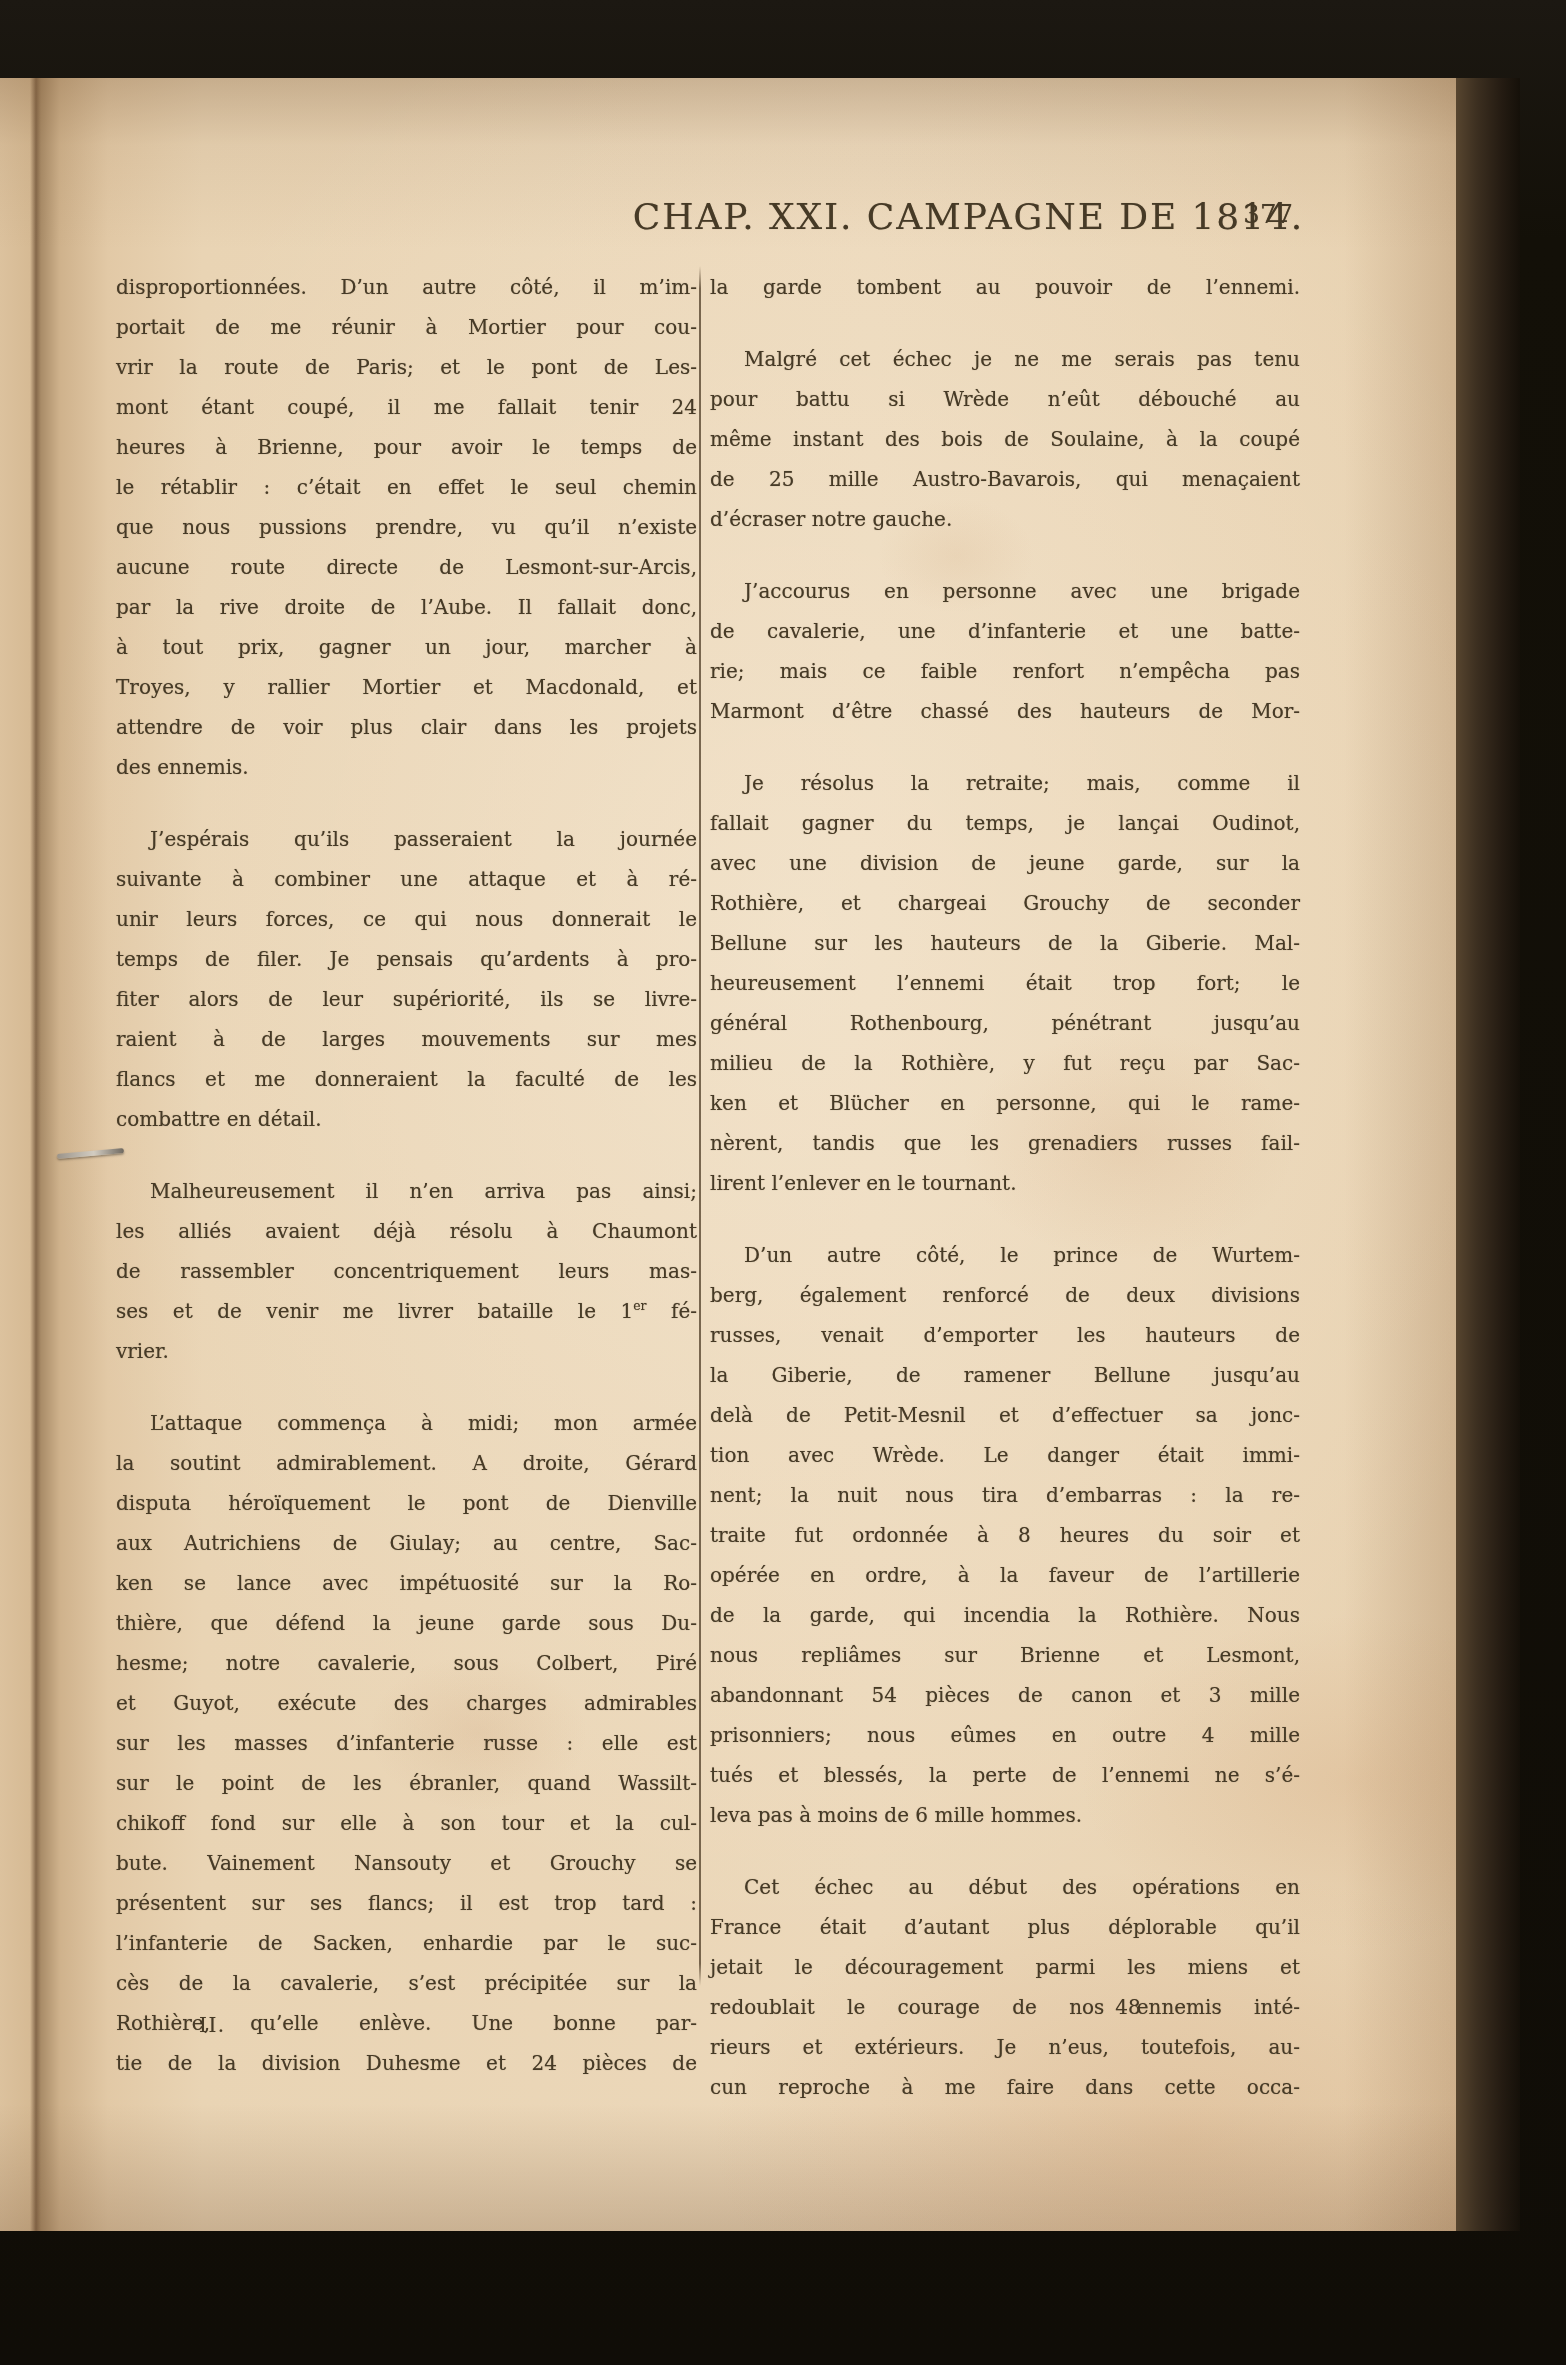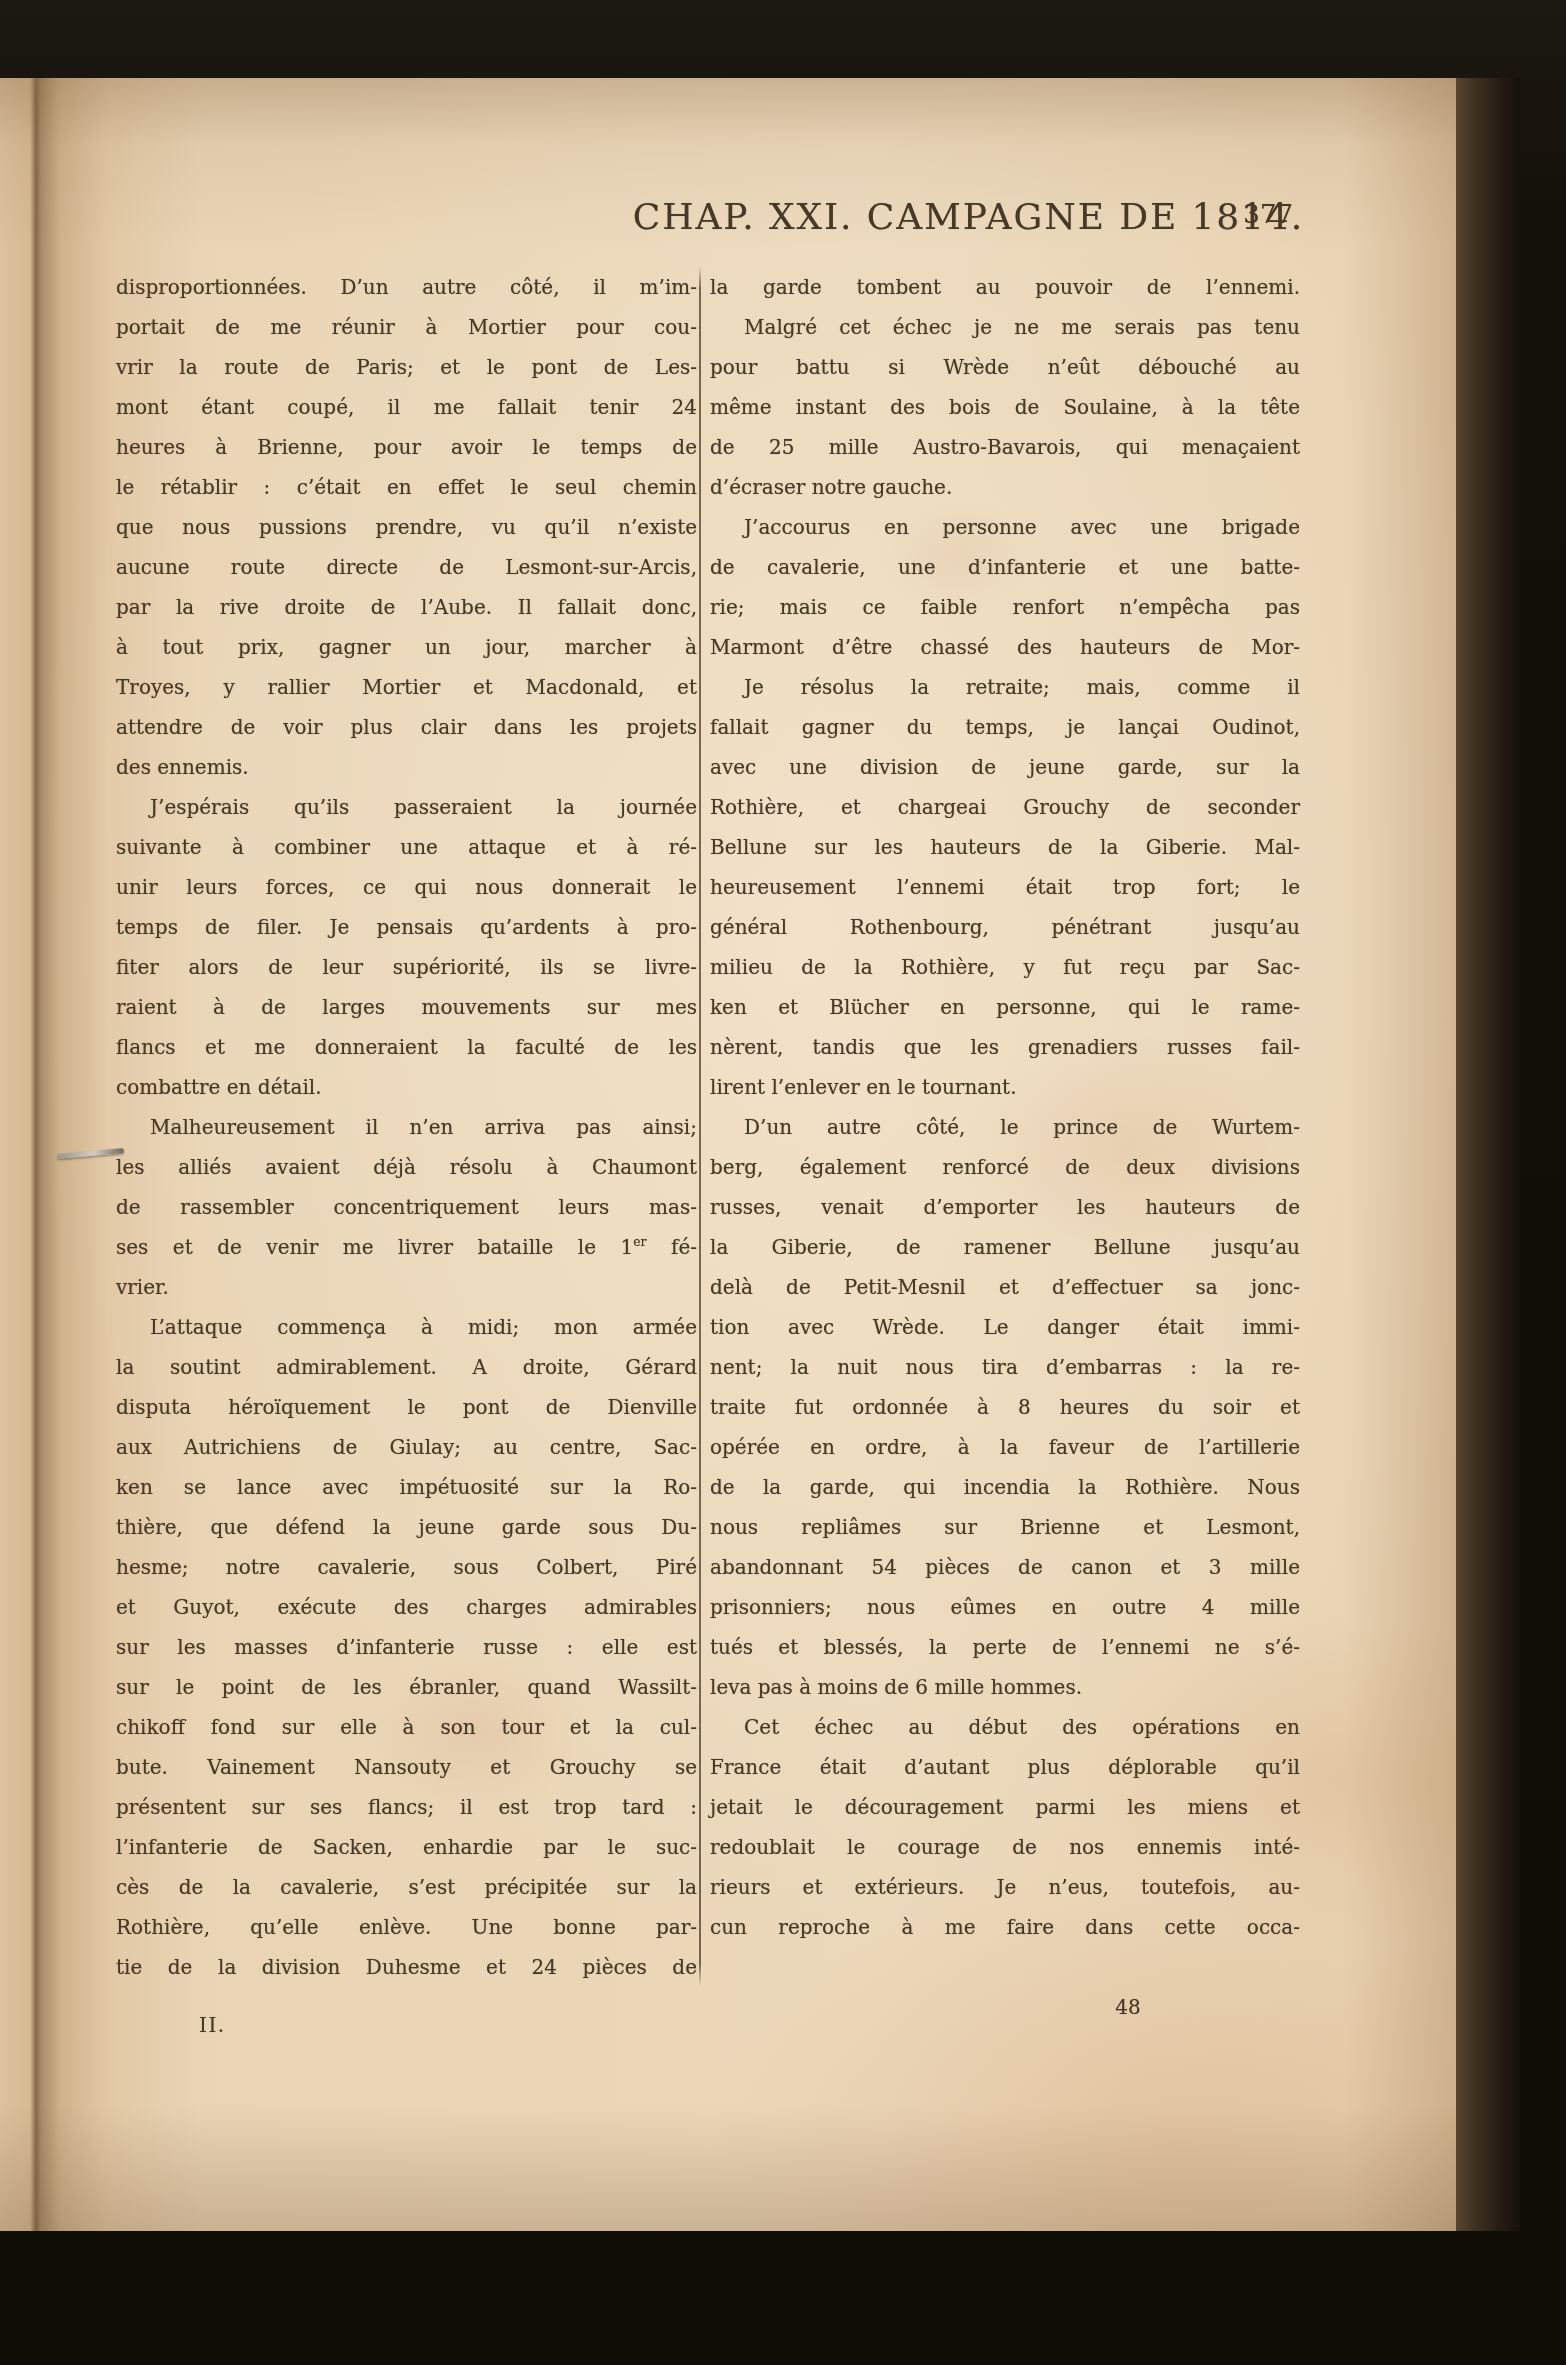--- a/index.html
+++ b/index.html
@@ -51,21 +51,21 @@
   .col{
     position:absolute;top:267px;
     font-size:20px;line-height:40px;
     color:var(--ink);
     text-shadow:0 0 0.9px rgba(62,47,28,0.5);
   }
   .col-left{left:116px;width:581px;}
   .col-right{left:710px;width:590px;}
   .line{text-align:justify;text-align-last:justify;}
   .line.short{text-align-last:left;}
-  .line.indent{text-indent:34px;}
+  .line.indent{text-indent:34px;margin-top:32px;}
   sup{font-size:0.62em;vertical-align:super;line-height:0;}
 
   .sig{position:absolute;color:var(--ink);text-shadow:0 0 0.7px rgba(62,47,28,0.45);}
   .sig-left{left:199px;top:2013px;font-size:20px;letter-spacing:1.5px;}
   .sig-right{left:1087px;top:1995px;width:82px;text-align:center;font-size:20px;}
 
   .thread{
     position:absolute;left:57px;top:1151px;width:67px;height:5.2px;
     background:linear-gradient(90deg,#9b948a,#d2ccc1 55%,#6f6960);
     border-radius:3px;transform:rotate(-5deg);
@@ -126,21 +126,21 @@
     <div class="line">présentent sur ses flancs; il est trop tard :</div>
     <div class="line">l’infanterie de Sacken, enhardie par le suc-</div>
     <div class="line">cès de la cavalerie, s’est précipitée sur la</div>
     <div class="line">Rothière, qu’elle enlève. Une bonne par-</div>
     <div class="line">tie de la division Duhesme et 24 pièces de</div>
   </div>
 <div class="col col-right" id="col-right">
     <div class="line">la garde tombent au pouvoir de l’ennemi.</div>
     <div class="line indent">Malgré cet échec je ne me serais pas tenu</div>
     <div class="line">pour battu si Wrède n’eût débouché au</div>
-    <div class="line">même instant des bois de Soulaine, à la tête</div>
+    <div class="line">même instant des bois de Soulaine, à la coupé</div>
     <div class="line">de 25 mille Austro-Bavarois, qui menaçaient</div>
     <div class="line short">d’écraser notre gauche.</div>
     <div class="line indent">J’accourus en personne avec une brigade</div>
     <div class="line">de cavalerie, une d’infanterie et une batte-</div>
     <div class="line">rie; mais ce faible renfort n’empêcha pas</div>
     <div class="line">Marmont d’être chassé des hauteurs de Mor-</div>
     <div class="line indent">Je résolus la retraite; mais, comme il</div>
     <div class="line">fallait gagner du temps, je lançai Oudinot,</div>
     <div class="line">avec une division de jeune garde, sur la</div>
     <div class="line">Rothière, et chargeai Grouchy de seconder</div>

